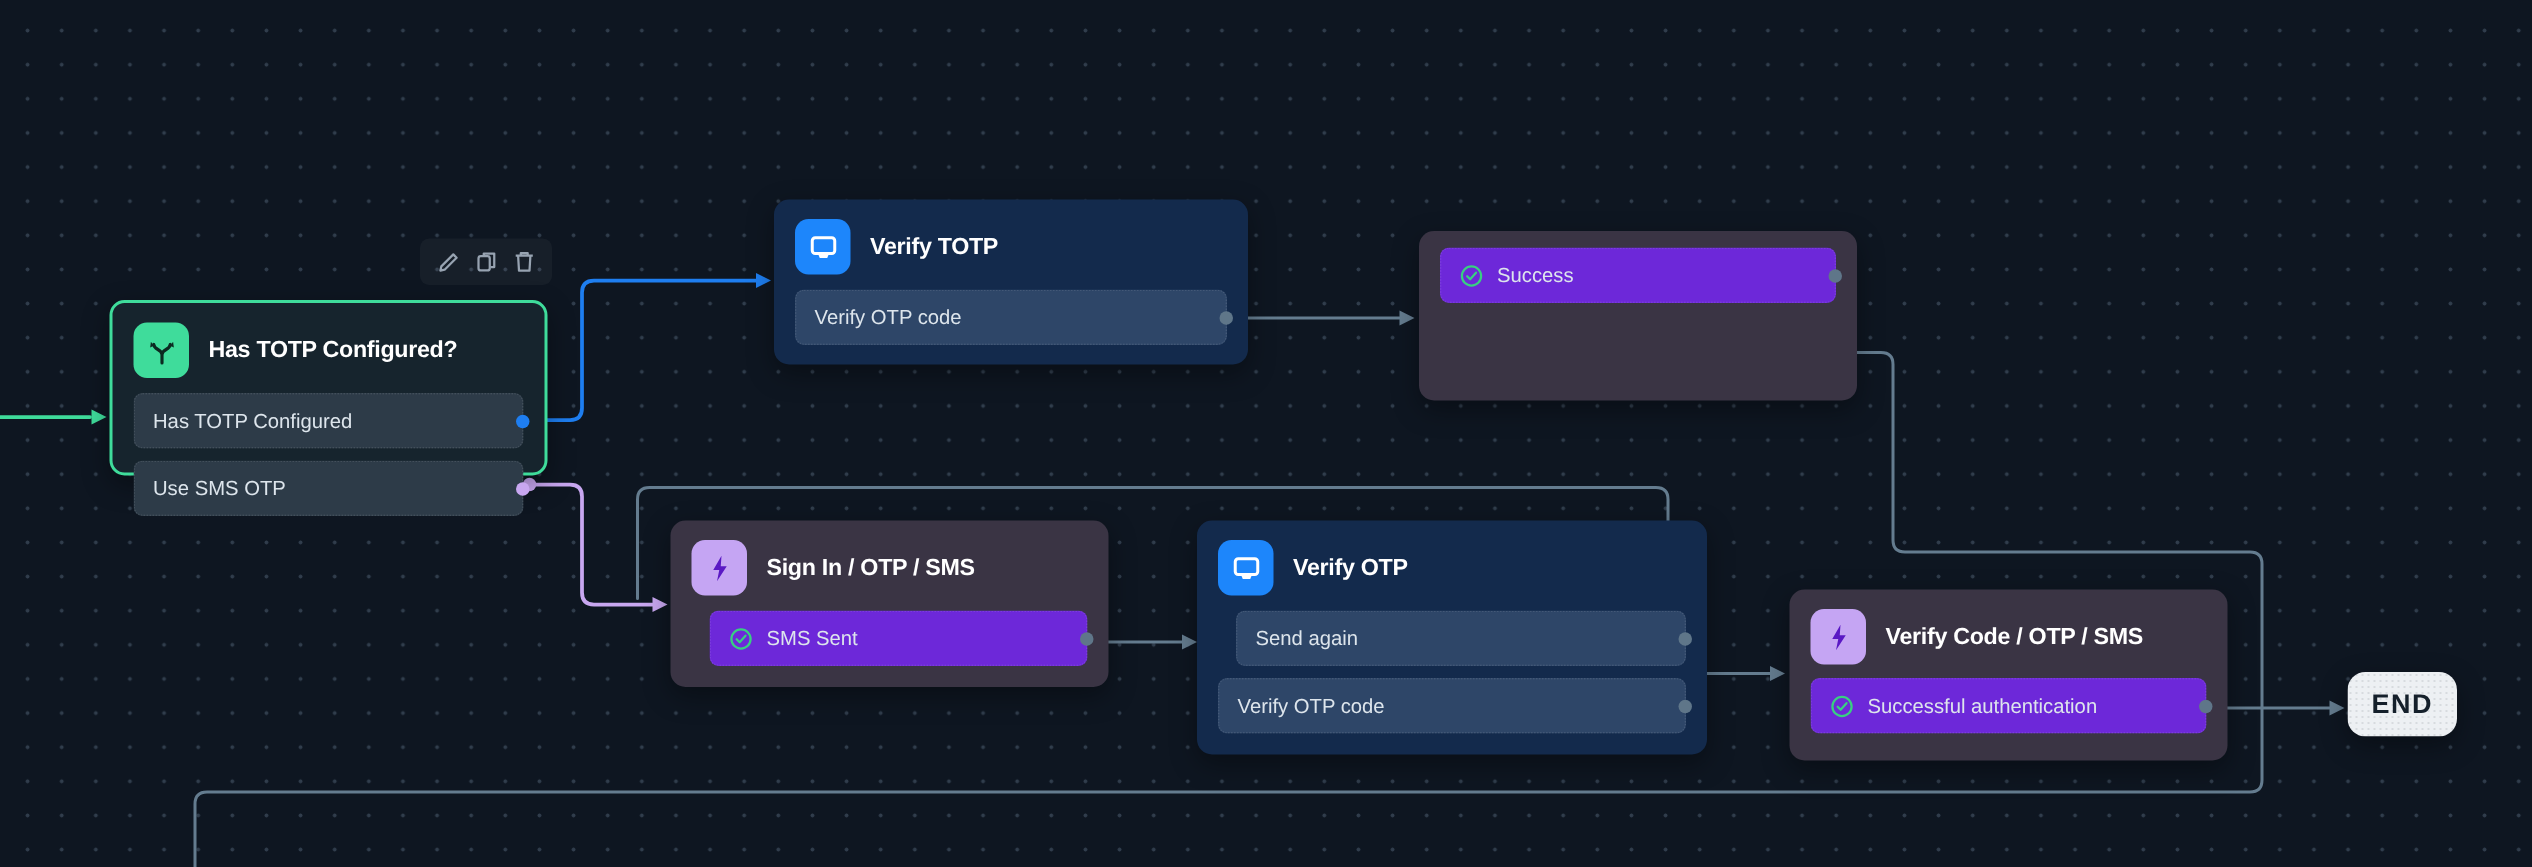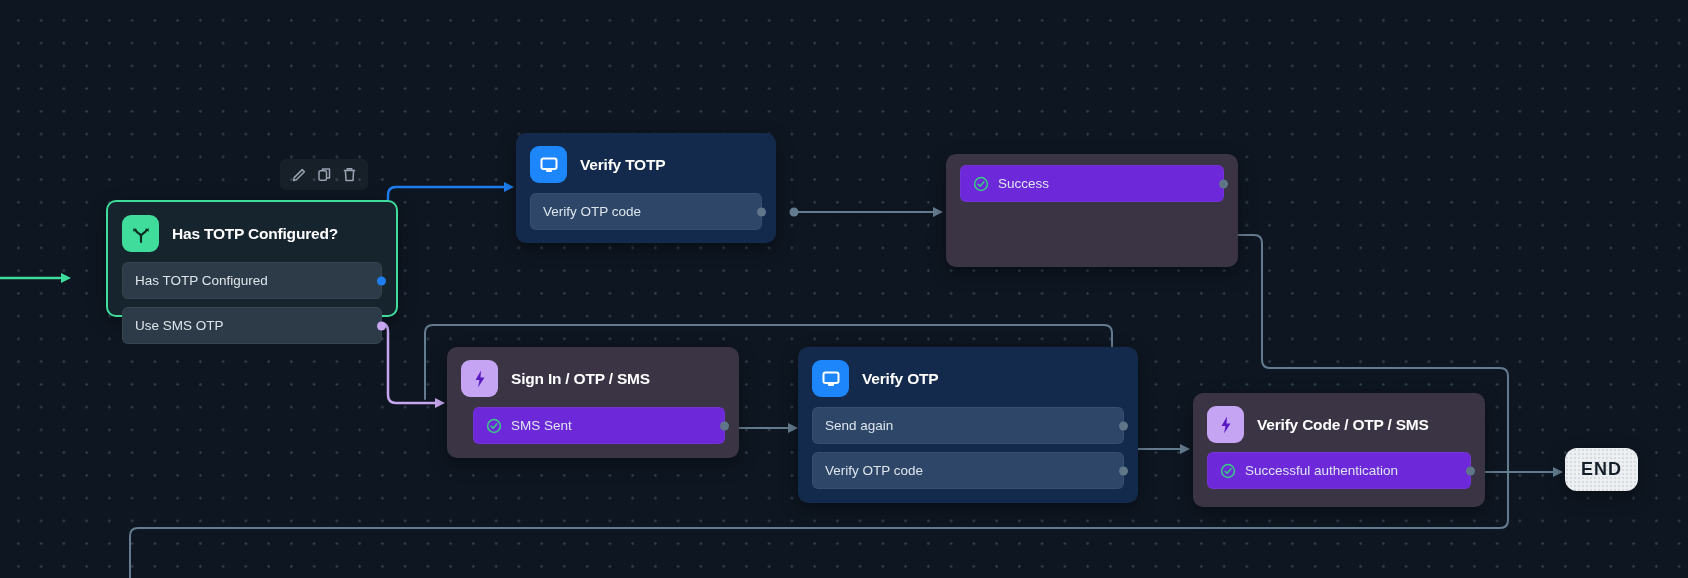--- a/index.html
+++ b/index.html
@@ -116,21 +116,21 @@
         <rect x="3" y="4.8" width="7.5" height="9.5" rx="1.5" fill="none" stroke="#97a3b1" stroke-width="1.5"></rect>
       </svg>
     </span>
     <span class="tb-btn">
       <svg width="17" height="17" viewBox="0 0 17 17">
         <path d="M2.8,4.4 H14.2 M6.2,4.4 V2.8 h4.6 v1.6 M4.4,4.4 l0.6,10 h7 l0.6,-10" fill="none" stroke="#97a3b1" stroke-width="1.5" stroke-linejoin="round"></path>
       </svg>
     </span>
   </div>
 
-  <div class="node condition" style="left:73px;top:200px;width:292px;height:117px;margin-left:33px;">
+  <div class="node condition" style="left:73px;top:200px;width:292px;height:117px;">
     <div class="node-header">
       <span class="node-icon icon-green">
         <svg width="22" height="22" viewBox="0 0 22 22">
           <path d="M11,19 V13.5 M11,13.5 C11,9.5 5.5,10.5 5.5,6.5 M11,13.5 C11,9.5 16.5,10.5 16.5,6.5" fill="none" stroke="#0c2a21" stroke-width="2.1" stroke-linecap="round"></path>
           <path d="M5.5,7.5 l-2.4,1.2 0.5,-3.9 z" fill="#0c2a21"></path>
           <path d="M16.5,7.5 l2.4,1.2 -0.5,-3.9 z" fill="#0c2a21"></path>
         </svg>
       </span>
       <span class="node-title">Has TOTP Configured?</span>
     </div>
@@ -139,21 +139,21 @@
         <span>Has TOTP Configured</span>
         <span class="port port-blue"></span>
       </div>
       <div class="row">
         <span>Use SMS OTP</span>
         <span class="port port-purple"></span>
       </div>
     </div>
   </div>
 
-  <div class="node screen" style="left:516px;top:133px;width:260px;height:110px;">
+  <div class="node screen" style="left:516px;top:133px;width:316px;height:110px;">
     <div class="node-header">
       <span class="node-icon icon-blue">
         <svg width="24" height="24" viewBox="0 0 24 24">
           <rect x="4.5" y="5.5" width="15" height="10.5" rx="2" fill="none" stroke="#ffffff" stroke-width="2"></rect>
           <path d="M9.5,19 h5 l1,-2.5 h-7 z" fill="#ffffff"></path>
         </svg>
       </span>
       <span class="node-title">Verify TOTP</span>
     </div>
     <div class="rows">
@@ -206,21 +206,21 @@
     <div class="node-header">
       <span class="node-icon icon-blue">
         <svg width="24" height="24" viewBox="0 0 24 24">
           <rect x="4.5" y="5.5" width="15" height="10.5" rx="2" fill="none" stroke="#ffffff" stroke-width="2"></rect>
           <path d="M9.5,19 h5 l1,-2.5 h-7 z" fill="#ffffff"></path>
         </svg>
       </span>
       <span class="node-title">Verify OTP</span>
     </div>
     <div class="rows">
-      <div class="row" style="margin-top:10px;">
+      <div class="row" style="margin-top:10px;margin-left:12px;">
         <span>Send again</span>
         <span class="port port-slate"></span>
       </div>
       <div class="row">
         <span>Verify OTP code</span>
         <span class="port port-slate"></span>
       </div>
     </div>
   </div>
 

